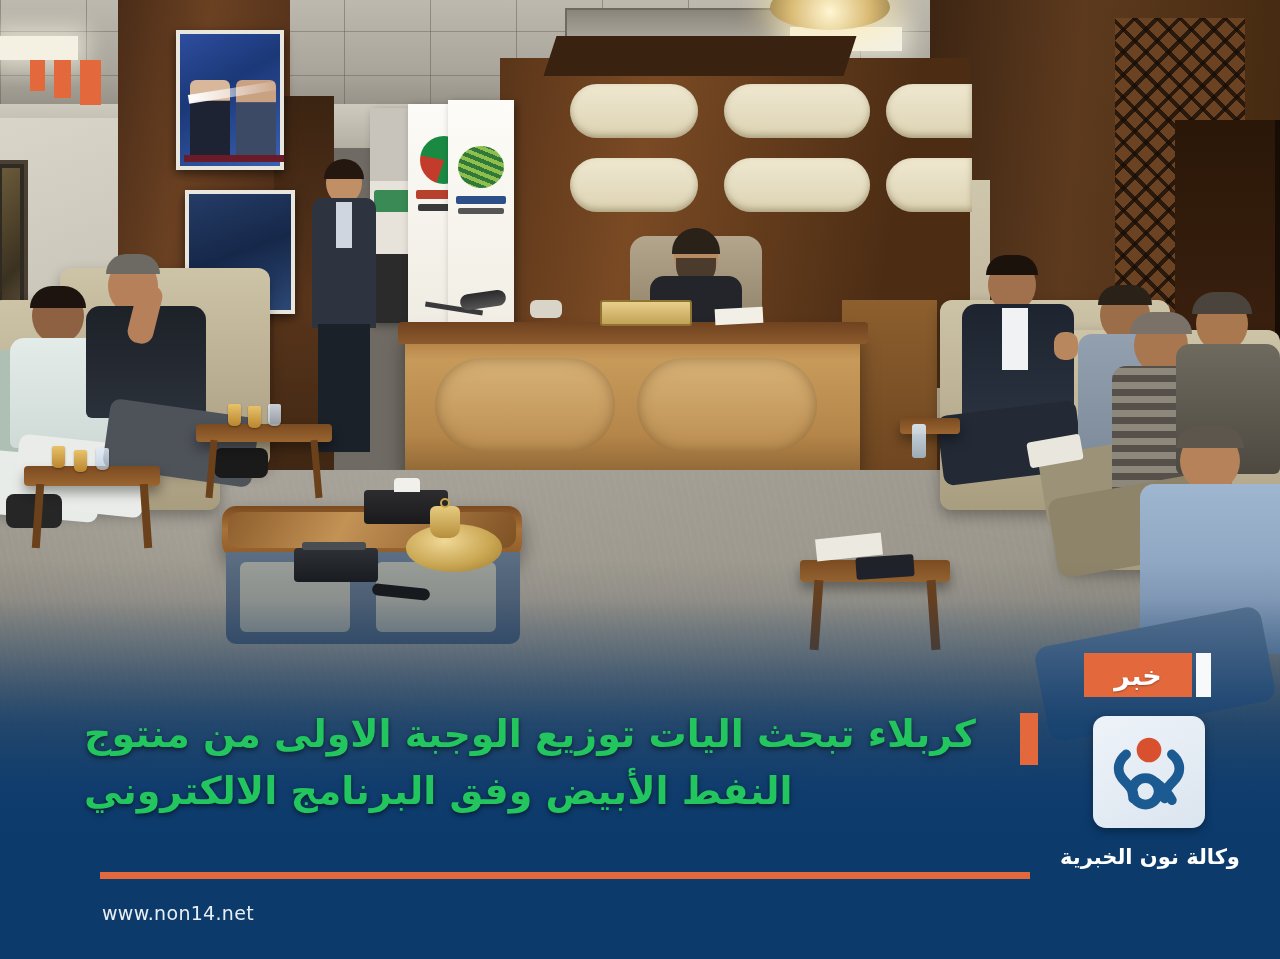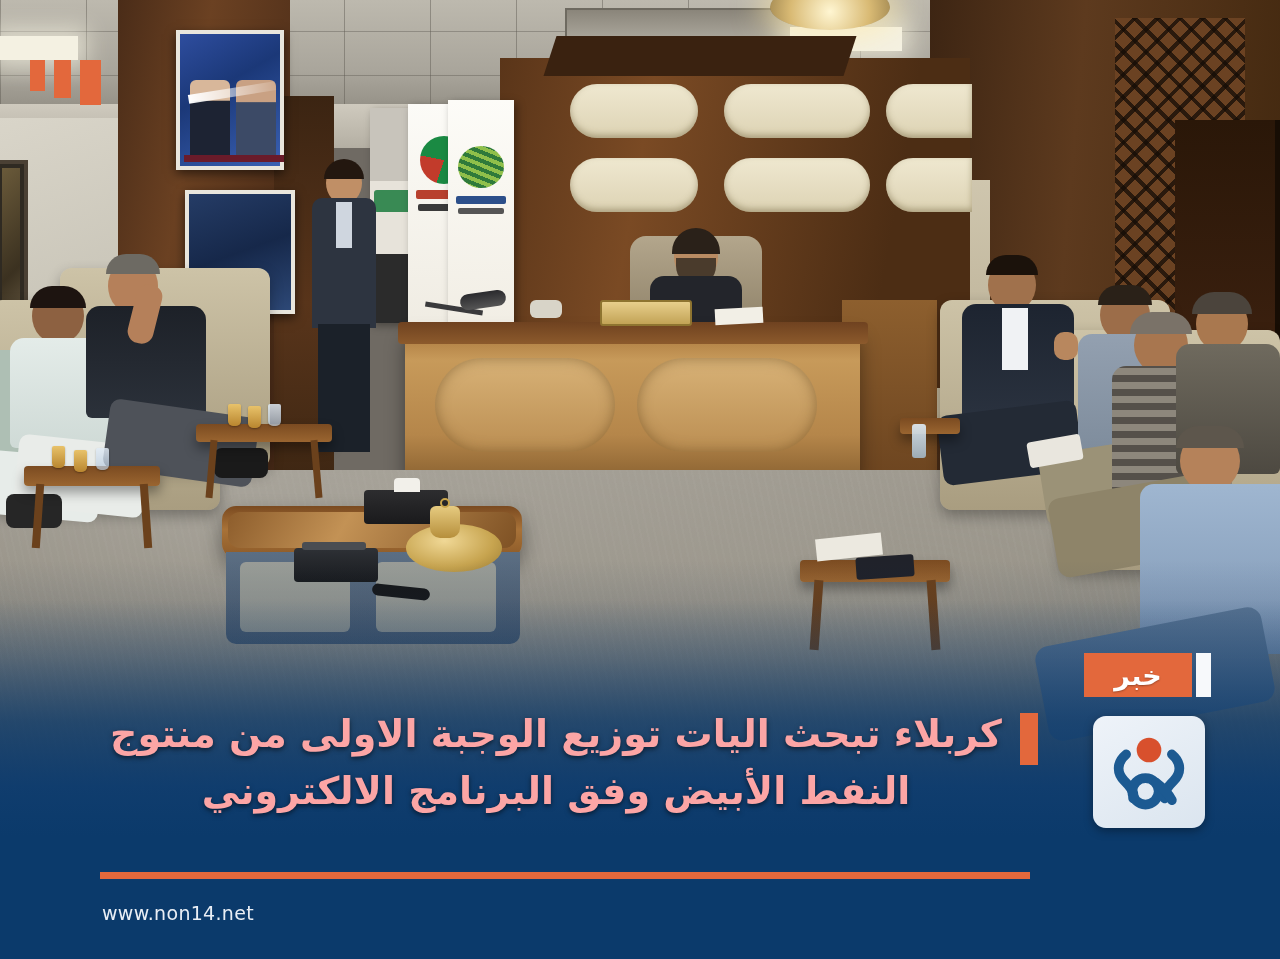--- a/index.html
+++ b/index.html
@@ -285,22 +285,22 @@
 
   
   .mark{position:absolute;left:30px;top:60px;display:flex;align-items:flex-start;gap:9px;}
   .mark span{display:block;background:#e3683c;}
   .mark .b1{width:21px;height:45px;}
   .mark .b2{width:17px;height:38px;}
   .mark .b3{width:15px;height:31px;}
 
   
   .headline{position:absolute;right:252px;left:84px;top:706px;
-    text-align:center;direction:rtl;
-    color:#fca5a5;
+    text-align:left;direction:rtl;
+    color:#22c55e;
     font-size:38px;line-height:1.50;font-weight:bold;
     letter-spacing:0px;
     text-shadow:0 2px 5px rgba(0,0,0,.55);}
 
   .orange-tick{position:absolute;left:1020px;top:713px;width:18px;height:52px;background:#e3683c;}
 
   
   .rule{position:absolute;left:100px;top:872px;width:930px;height:7px;background:#e3683c;}
   .url{position:absolute;left:102px;top:902px;color:#e9eef5;font-size:19px;
     direction:ltr;text-align:left;letter-spacing:.3px;}
@@ -537,14 +537,15 @@
   <div class="logo-box">
     <svg width="88" height="88" viewBox="0 0 100 100">
       <circle cx="50" cy="25" r="14" fill="#d8502d"></circle>
       <path d="M24 30 C12 40, 14 52, 22 60 C30 68, 34 74, 32 80" stroke="#1c5a92" stroke-width="11" fill="none" stroke-linecap="round"></path>
       <path d="M76 30 C88 40, 86 52, 78 60 C70 68, 66 74, 68 80" stroke="#1c5a92" stroke-width="11" fill="none" stroke-linecap="round"></path>
       <circle cx="46" cy="72" r="15" stroke="#1c5a92" stroke-width="11" fill="none"></circle>
       <path d="M58 62 C66 68, 72 74, 76 82" stroke="#1c5a92" stroke-width="11" fill="none" stroke-linecap="round"></path>
     </svg>
   </div>
 
+  <div class="agency">وكالة نون الخبرية</div>
 
 </div>
 
 </body></html>

